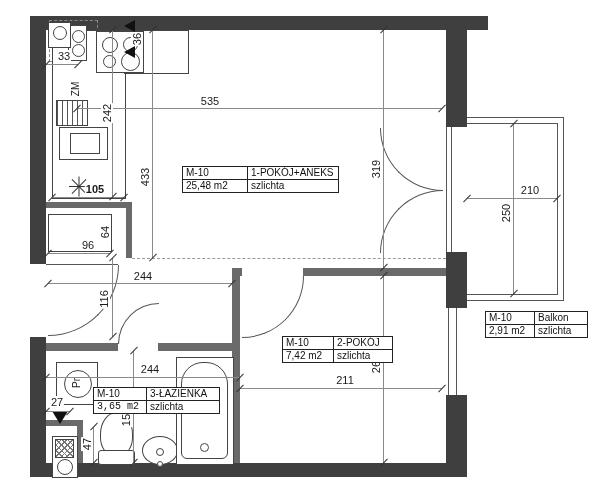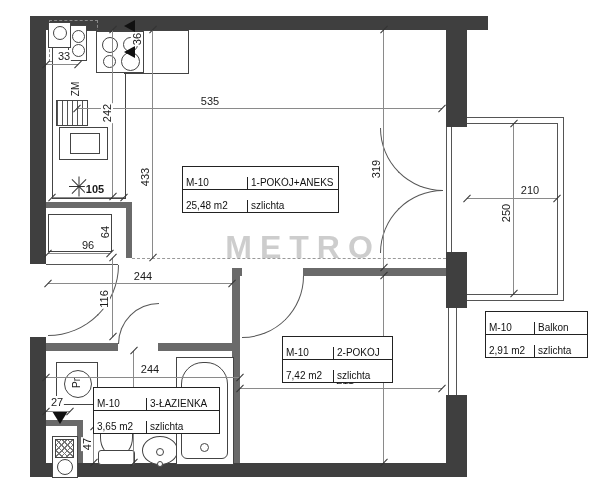--- a/index.html
+++ b/index.html
@@ -18,36 +18,35 @@
   .dlh:before,.dlh:after,.dlv:before,.dlv:after{content:"";position:absolute;width:10px;height:1px;background:#333;transform:rotate(-45deg);}
   .dlh:before{left:-5px;top:-1px;} .dlh:after{right:-5px;top:-1px;}
   .dlv:before{left:-5px;top:-1px;} .dlv:after{left:-5px;bottom:0;}
   .dim{position:absolute;font-size:11px;color:#1a1a1a;background:#fff;padding:0 1px;
        transform:translate(-50%,-50%);white-space:nowrap;}
   .dim.rot{transform:translate(-50%,-50%) rotate(-90deg);}
   .arc{position:absolute;}
   .ptable{position:absolute;background:#fff;border:1px solid #222;font-size:10px;line-height:12px;}
   .ptable .r{display:flex;}
   .ptable .r1{border-bottom:1px solid #222;}
-  .ptable .c{padding:0 3px;white-space:nowrap;overflow:hidden;margin-top:10px;}
+  .ptable .c{padding:0 3px;white-space:nowrap;overflow:hidden;}
   .ptable .c1{border-right:1px solid #222;}
   .wm{position:absolute;font-size:32px;font-weight:bold;letter-spacing:8px;
       color:rgba(130,130,130,0.4);transform:translate(-50%,-50%);}
   .tri-down{position:absolute;width:0;height:0;border-left:8px solid transparent;border-right:8px solid transparent;border-top:13px solid #111;}
   .tri-left{position:absolute;width:0;height:0;border-top:6px solid transparent;border-bottom:6px solid transparent;border-right:11px solid #111;}
   .spoke{position:absolute;width:20px;height:1px;background:#333;left:0;top:10px;}
   .hatchv{position:absolute;border:1px solid #444;background:repeating-linear-gradient(90deg,#555 0 1px,transparent 1px 5px);}
   .hatchx{position:absolute;border:1px solid #444;background:repeating-linear-gradient(45deg,#777 0 1px,transparent 1px 4px),repeating-linear-gradient(-45deg,#777 0 1px,transparent 1px 4px);}
 </style>
 </head>
 <body>
 
 <div id="plan">
 
-  <div class="wm" style="left:303px;top:247px;">METRO</div>
 
   <div class="wall" style="left:30px;top:16px;width:458px;height:14px;"></div>
   <div class="wall" style="left:30px;top:16px;width:16px;height:248px;"></div>
   <div class="wall" style="left:30px;top:337px;width:16px;height:140px;"></div>
   <div class="wall" style="left:30px;top:463px;width:437px;height:14px;"></div>
   <div class="wall" style="left:446px;top:30px;width:21px;height:97px;"></div>
   <div class="wall" style="left:446px;top:252px;width:21px;height:56px;"></div>
   <div class="wall" style="left:446px;top:395px;width:21px;height:68px;"></div>
 
   <div class="part" style="left:46px;top:202px;width:86px;height:6px;"></div>
@@ -190,21 +189,21 @@
       <div class="c" style="width:52px;">szlichta</div>
     </div>
   </div>
 
   <div class="ptable" style="left:93px;top:387px;">
     <div class="r r1">
       <div class="c c1" style="width:46px;">M-10</div>
       <div class="c" style="width:66px;">3-ŁAZIENKA</div>
     </div>
     <div class="r">
-      <div class="c c1" style="width:46px;">3,65 m2</div>
+      <div class="c c1" style="width:46px;font-family:Liberation Mono, monospace;">3,65 m2</div>
       <div class="c" style="width:66px;">szlichta</div>
     </div>
   </div>
 
   <div class="ptable" style="left:485px;top:311px;">
     <div class="r r1">
       <div class="c c1" style="width:42px;">M-10</div>
       <div class="c" style="width:46px;">Balkon</div>
     </div>
     <div class="r">

